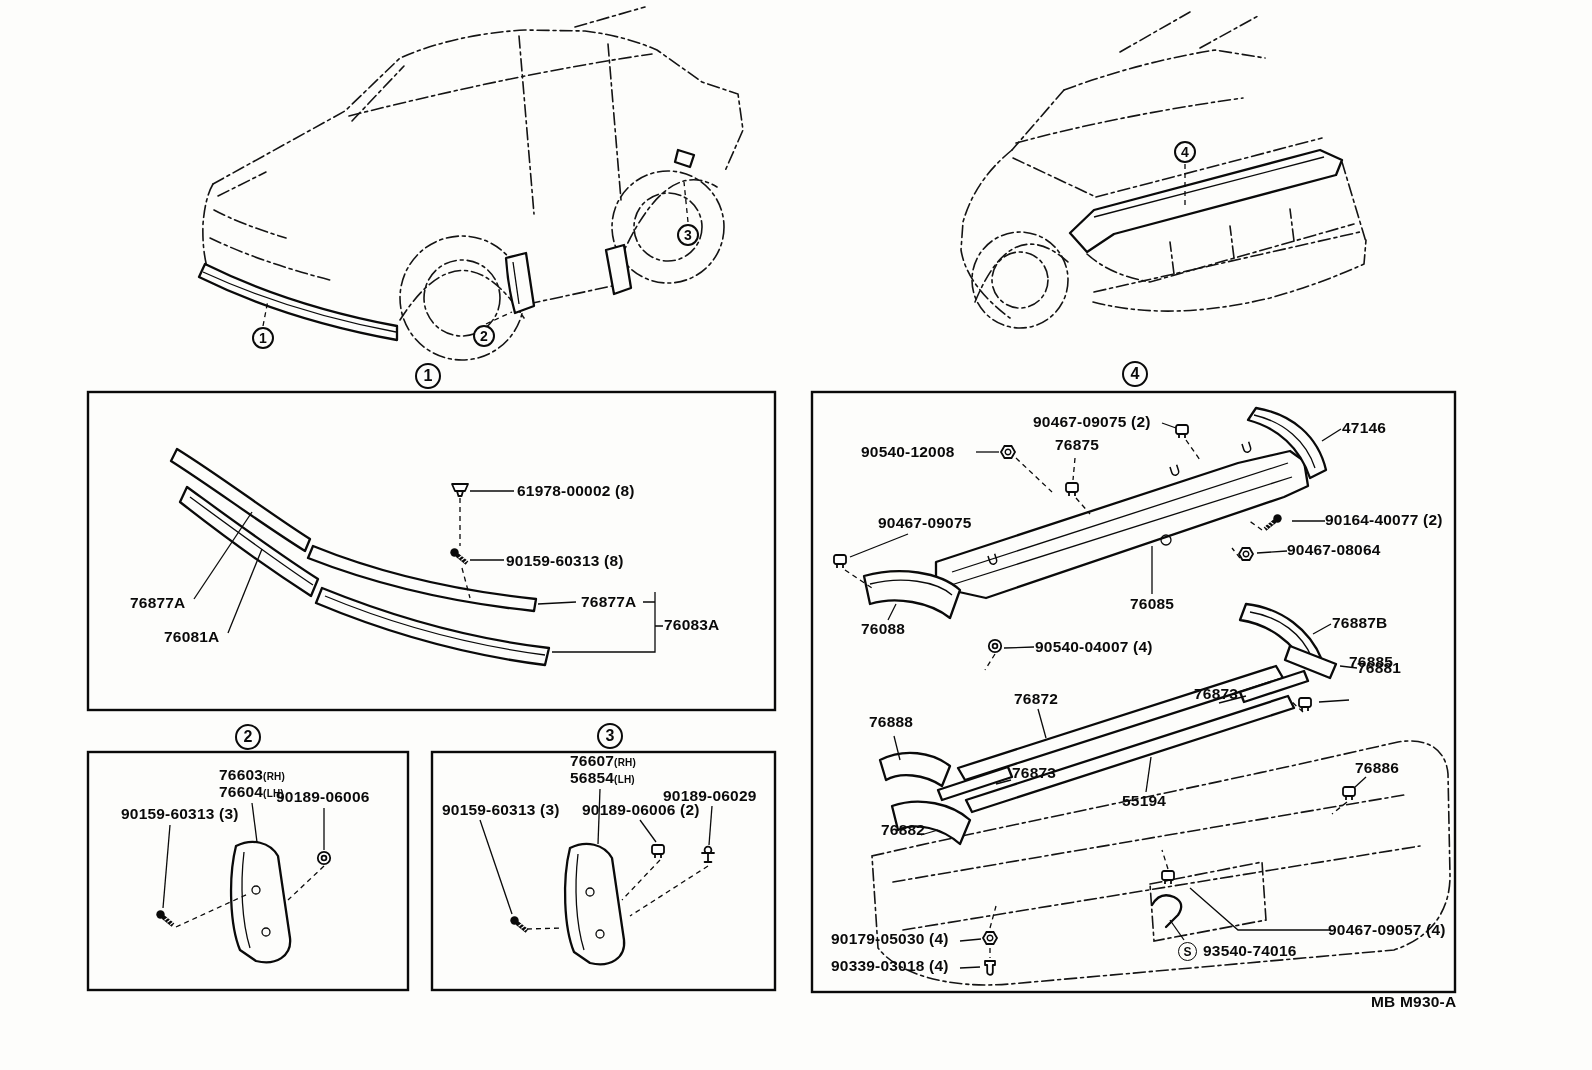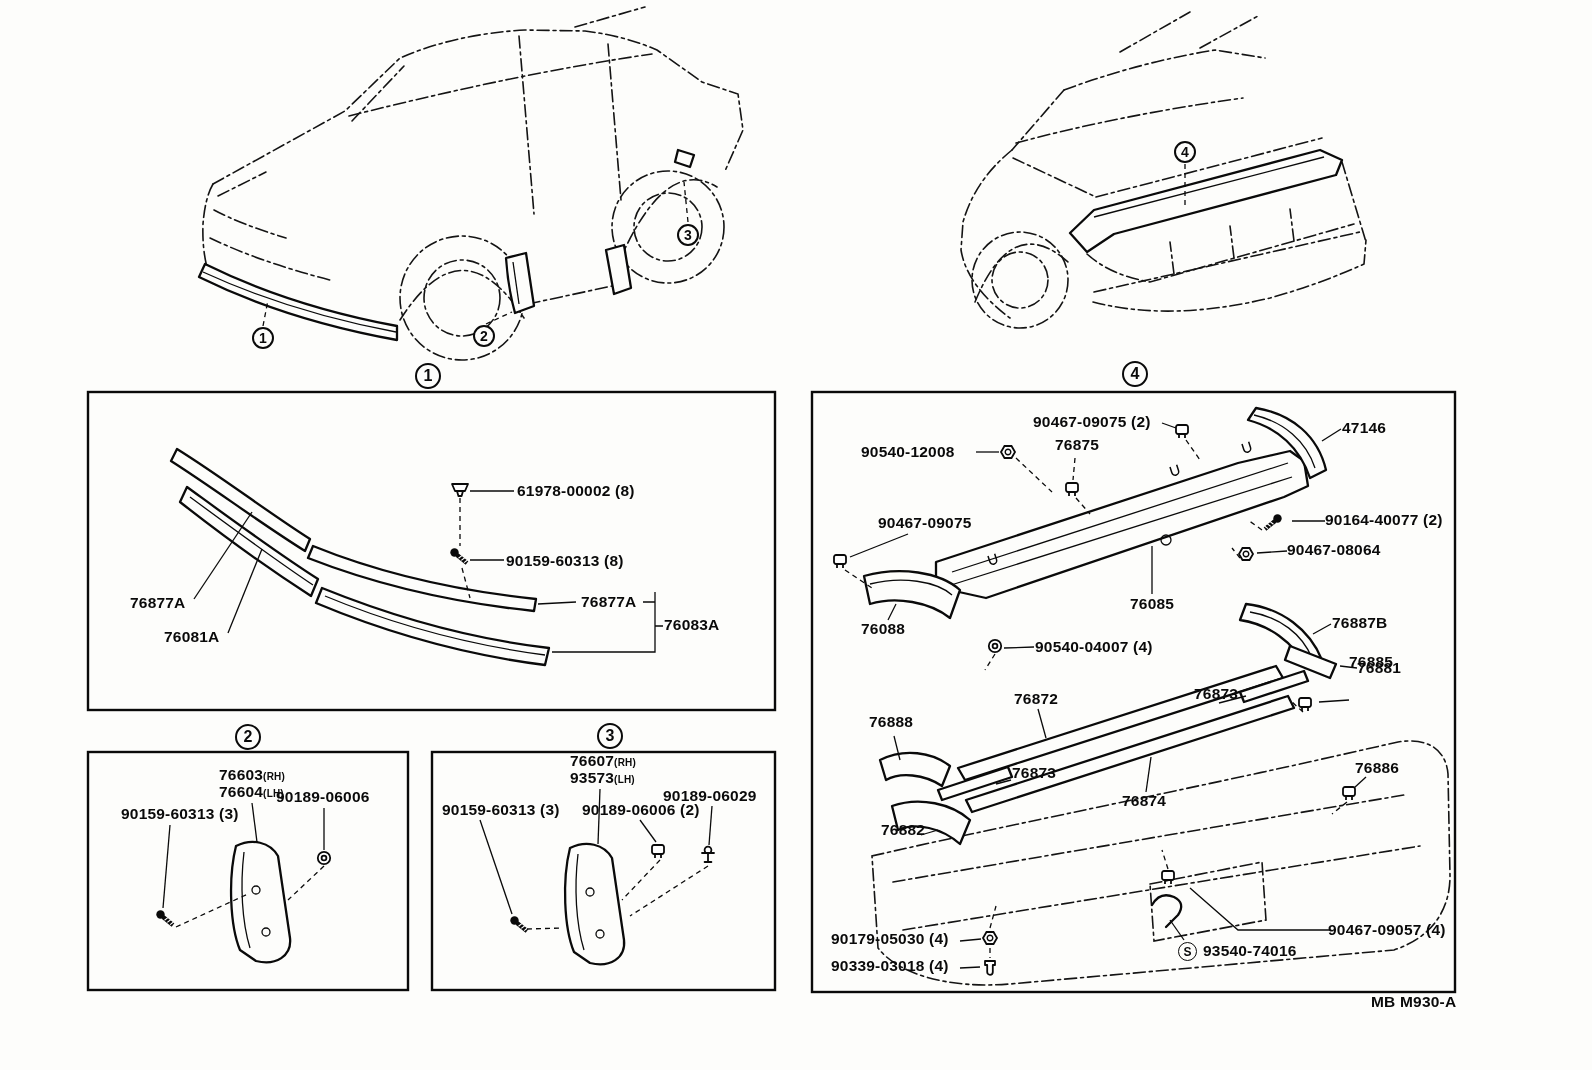--- a/index.html
+++ b/index.html
@@ -296,21 +296,21 @@
 
 <div class="lbl" style="left:219px;top:767px">
   <div><span>76603</span><span class="sfx">(RH)</span></div>
   <div><span>76604</span><span class="sfx">(LH)</span></div>
 </div>
 <div class="lbl" style="left:276px;top:789px">90189-06006</div>
 <div class="lbl" style="left:121px;top:806px">90159-60313 (3)</div>
 
 <div class="lbl" style="left:570px;top:753px">
   <div><span>76607</span><span class="sfx">(RH)</span></div>
-  <div><span>93573</span><span class="sfx">(LH)</span></div>
+  <div><span>56854</span><span class="sfx">(LH)</span></div>
 </div>
 <div class="lbl" style="left:442px;top:802px">90159-60313 (3)</div>
 <div class="lbl" style="left:582px;top:802px">90189-06006 (2)</div>
 <div class="lbl" style="left:663px;top:788px">90189-06029</div>
 
 <div class="lbl" style="left:1033px;top:414px">90467-09075 (2)</div>
 <div class="lbl" style="left:1055px;top:437px">76875</div>
 <div class="lbl" style="left:861px;top:444px">90540-12008</div>
 <div class="lbl" style="left:1342px;top:420px">47146</div>
 <div class="lbl" style="left:878px;top:515px">90467-09075</div>
@@ -320,21 +320,21 @@
 <div class="lbl" style="left:861px;top:621px">76088</div>
 <div class="lbl" style="left:1332px;top:615px">76887B</div>
 <div class="lbl" style="left:1035px;top:639px">90540-04007 (4)</div>
 <div class="lbl" style="left:1357px;top:660px">76881</div>
 <div class="lbl" style="left:1014px;top:691px">76872</div>
 <div class="lbl" style="left:1194px;top:686px">76873</div>
 <div class="lbl" style="left:1349px;top:654px">76885</div>
 <div class="lbl" style="left:869px;top:714px">76888</div>
 <div class="lbl" style="left:1012px;top:765px">76873</div>
 <div class="lbl" style="left:1355px;top:760px">76886</div>
-<div class="lbl" style="left:1122px;top:793px">76874</div>
+<div class="lbl" style="left:1122px;top:793px">55194</div>
 <div class="lbl" style="left:881px;top:822px">76882</div>
 <div class="lbl" style="left:831px;top:931px">90179-05030 (4)</div>
 <div class="lbl" style="left:831px;top:958px">90339-03018 (4)</div>
 <div class="lbl" style="left:1203px;top:943px">93540-74016</div>
 <div class="lbl" style="left:1328px;top:922px">90467-09057 (4)</div>
 
 <div class="lbl" style="left:1371px;top:994px">MB M930-A</div>
 
 </div>
 

